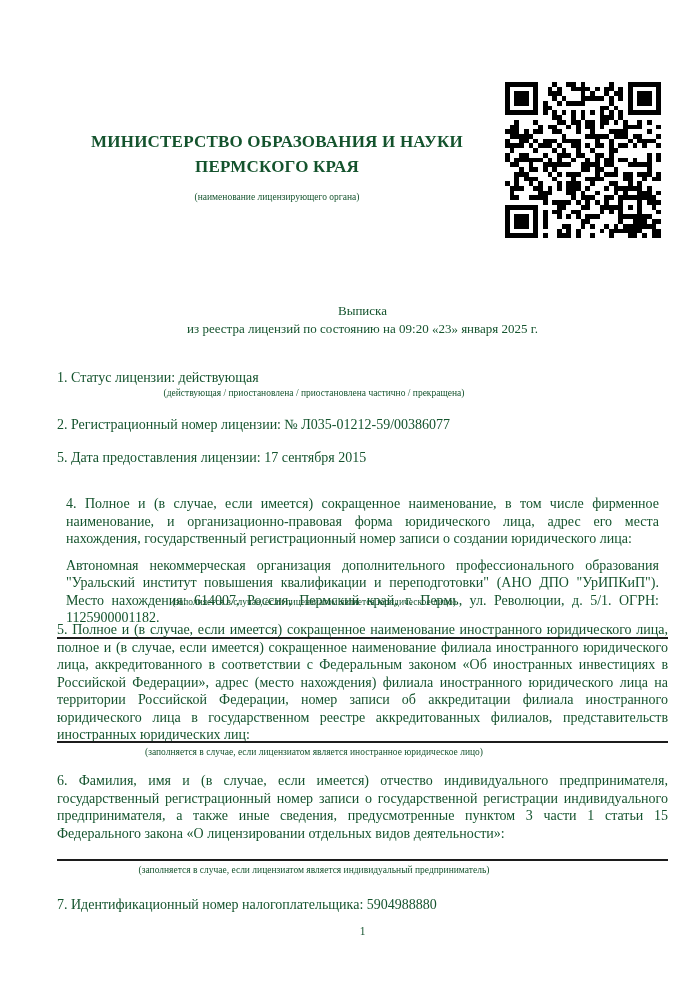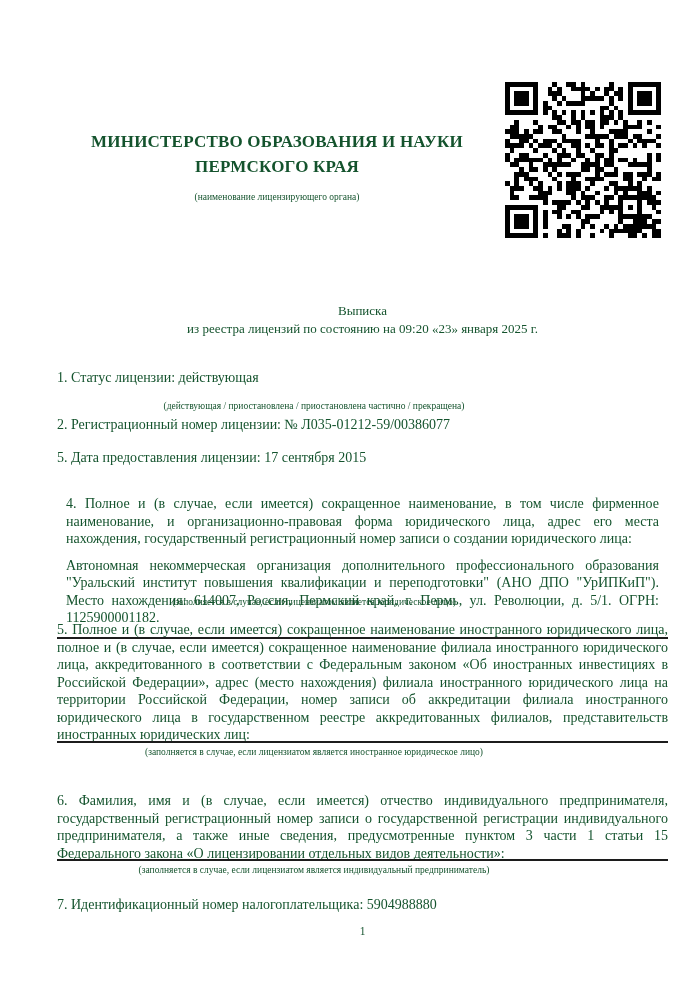--- a/index.html
+++ b/index.html
@@ -588,37 +588,37 @@
       <rect x="31" y="32" width="1" height="1"></rect>
       <rect x="32" y="32" width="1" height="1"></rect>
     </svg>
 
   <div class="doc-title">
     <div>Выписка</div>
     <div>из реестра лицензий по состоянию на 09:20 «23» января 2025 г.</div>
   </div>
 
   <div class="item" style="top:369px">1. Статус лицензии: действующая</div>
-  <div class="caption" style="top:400px">(действующая / приостановлена / приостановлена частично / прекращена)</div>
+  <div class="caption" style="top:387px">(действующая / приостановлена / приостановлена частично / прекращена)</div>
 
   <div class="item" style="top:416px">2. Регистрационный номер лицензии: № Л035-01212-59/00386077</div>
 
   <div class="item" style="top:449px">5. Дата предоставления лицензии: 17 сентября 2015</div>
 
   <div class="item justify ruled" style="top:486px">
     <p>4. Полное и (в случае, если имеется) сокращенное наименование, в том числе фирменное наименование, и организационно-правовая форма юридического лица, адрес его места нахождения, государственный регистрационный номер записи о создании юридического лица:</p>
     <p>Автономная некоммерческая организация дополнительного профессионального образования "Уральский институт повышения квалификации и переподготовки" (АНО ДПО "УрИПКиП"). Место нахождения: 614007, Россия, Пермский край, г. Пермь, ул. Революции, д. 5/1. ОГРН: 1125900001182.</p>
   </div>
   <div class="caption" style="top:596px">(заполняется в случае, если лицензиатом является юридическое лицо)</div>
 
   <div class="item justify" style="top:621px">5. Полное и (в случае, если имеется) сокращенное наименование иностранного юридического лица, полное и (в случае, если имеется) сокращенное наименование филиала иностранного юридического лица, аккредитованного в соответствии с Федеральным законом «Об иностранных инвестициях в Российской Федерации», адрес (место нахождения) филиала иностранного юридического лица на территории Российской Федерации, номер записи об аккредитации филиала иностранного юридического лица в государственном реестре аккредитованных филиалов, представительств иностранных юридических лиц:</div>
   <div class="rule" style="top:741px"></div>
   <div class="caption" style="top:746px">(заполняется в случае, если лицензиатом является иностранное юридическое лицо)</div>
 
-  <div class="item justify" style="top:792px">6. Фамилия, имя и (в случае, если имеется) отчество индивидуального предпринимателя, государственный регистрационный номер записи о государственной регистрации индивидуального предпринимателя, а также иные сведения, предусмотренные пунктом 3 части 1 статьи 15 Федерального закона «О лицензировании отдельных видов деятельности»:</div>
+  <div class="item justify" style="top:772px">6. Фамилия, имя и (в случае, если имеется) отчество индивидуального предпринимателя, государственный регистрационный номер записи о государственной регистрации индивидуального предпринимателя, а также иные сведения, предусмотренные пунктом 3 части 1 статьи 15 Федерального закона «О лицензировании отдельных видов деятельности»:</div>
   <div class="rule" style="top:859px"></div>
   <div class="caption" style="top:864px">(заполняется в случае, если лицензиатом является индивидуальный предприниматель)</div>
 
   <div class="item" style="top:896px">7. Идентификационный номер налогоплательщика: 5904988880</div>
 
   <div class="page-number">1</div>
 
 </div>
 
 </body></html>

